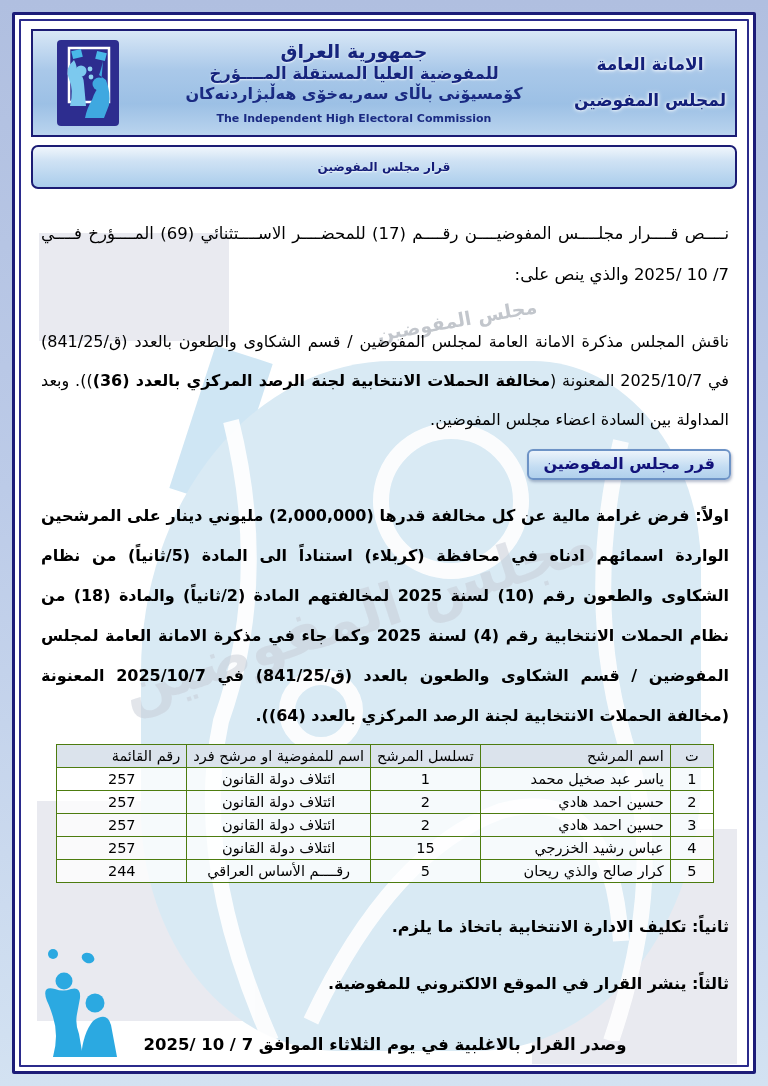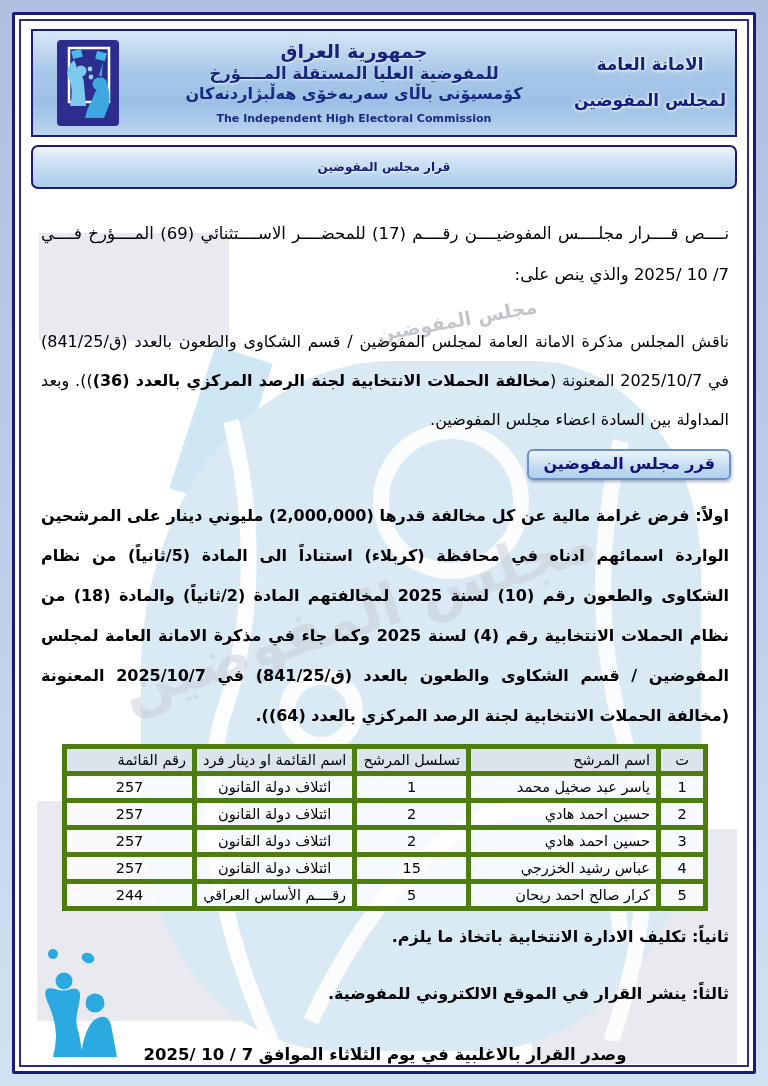--- a/index.html
+++ b/index.html
@@ -84,21 +84,21 @@
   }
   .p-issued{
     margin:34px 0 0 0;font-size:16.5px;font-weight:bold;text-align:center;
   }
   
   table.cand{
     margin:8px auto 0 auto;border-collapse:collapse;direction:rtl;
     font-size:14.5px;background:rgba(255,255,255,.75);
   }
   table.cand th,table.cand td{
-    border:5px solid #4d7c0f;padding:1px 6px;height:20px;white-space:nowrap;
+    border:1px solid #4d7c0f;padding:1px 6px;height:20px;white-space:nowrap;
   }
   table.cand th{background:#dbe3ec;font-weight:normal;text-align:right;}
   td.c0{text-align:center;width:30px;}
   td.c1{text-align:right;}
   td.c2{text-align:center;}
   td.c3{text-align:center;}
   td.c4{text-align:center;}
   col.w0{width:36px;}col.w1{width:190px;}col.w2{width:104px;}col.w3{width:158px;}col.w4{width:130px;}
   
   .corner-logo{position:absolute;left:12px;bottom:4px;z-index:1;}
@@ -175,21 +175,21 @@
             <col class="w1">
             <col class="w2">
             <col class="w3">
             <col class="w4">
         </colgroup>
         <thead>
           <tr>
             <th style="text-align:center;">ت</th>
             <th>اسم المرشح</th>
             <th>تسلسل المرشح</th>
-            <th>اسم القائمة او دينار فرد</th>
+            <th>اسم للمفوضية او مرشح فرد</th>
             <th>رقم القائمة</th>
           </tr>
         </thead>
         <tbody>
             <tr>
               <td class="c0">1</td>
               <td class="c1">ياسر عبد صخيل محمد</td>
               <td class="c2">1</td>
               <td class="c3">ائتلاف دولة القانون</td>
               <td class="c4">257</td>
@@ -210,29 +210,29 @@
             </tr>
             <tr>
               <td class="c0">4</td>
               <td class="c1">عباس رشيد الخزرجي</td>
               <td class="c2">15</td>
               <td class="c3">ائتلاف دولة القانون</td>
               <td class="c4">257</td>
             </tr>
             <tr>
               <td class="c0">5</td>
-              <td class="c1">كرار صالح احمد ريحان</td>
+              <td class="c1">كرار صالح والذي ريحان</td>
               <td class="c2">5</td>
               <td class="c3">رقــــم الأساس العراقي</td>
               <td class="c4">244</td>
             </tr>
           </tbody>
       </table>
 
-      <p class="p-clause-short" style="margin-top:8px;">ثانياً: تكليف الادارة الانتخابية باتخاذ ما يلزم.</p>
+      <p class="p-clause-short" style="margin-top:26px;">ثانياً: تكليف الادارة الانتخابية باتخاذ ما يلزم.</p>
       <p class="p-clause-short" style="">ثالثاً: ينشر القرار في الموقع الالكتروني للمفوضية.</p>
 
       <p class="p-issued">وصدر القرار بالاغلبية في يوم الثلاثاء الموافق 7 / 10 /2025</p>
     </div>
 
     <div class="corner-logo">
       <svg width="92" height="116" viewBox="0 0 92 116">
         <g fill="#2ba9e1">
           <circle cx="20" cy="13" r="5"></circle>
           <ellipse cx="55" cy="17" rx="6.5" ry="5" transform="rotate(22 55 17)"></ellipse>

